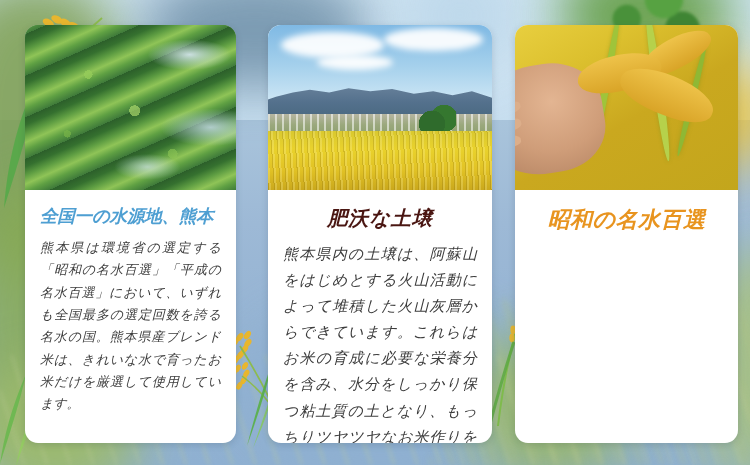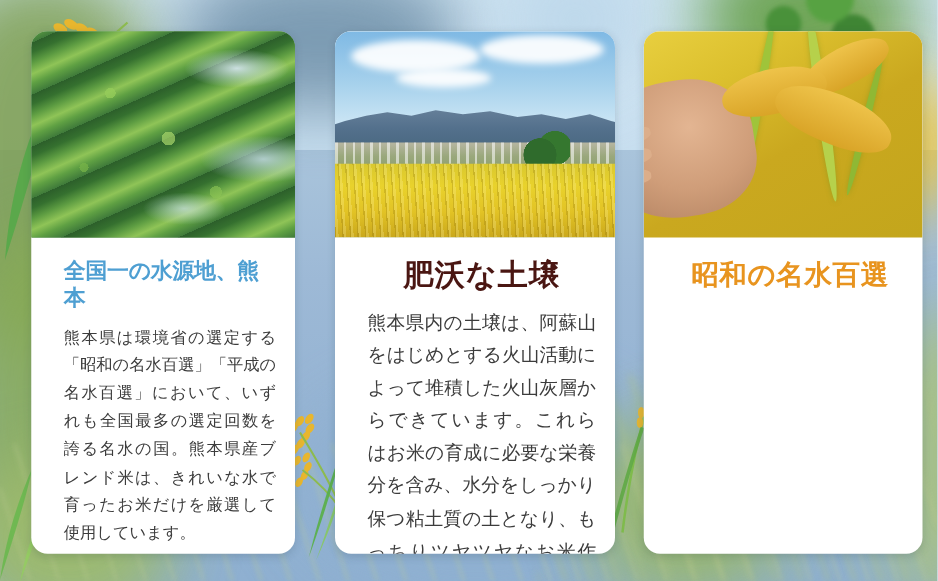--- a/index.html
+++ b/index.html
@@ -154,26 +154,26 @@
     background:radial-gradient(ellipse at 60% 35%,#e3b592 0%,#cf9d79 50%,#ad7d5c 100%);
     border-radius:48% 42% 40% 50%;transform:rotate(-9deg);
   }
   .photo-hand .finger{
     position:absolute;background:#dcae8a;border-radius:40%;
   }
   .photo-hand .f1{left:2%;top:30%;width:34%;height:12%;transform:rotate(-8deg);}
   .photo-hand .f2{left:4%;top:45%;width:30%;height:12%;transform:rotate(-4deg);}
   .photo-hand .f3{left:6%;top:60%;width:26%;height:11%;transform:rotate(2deg);}
 
-  .card-body{padding:16px 15px 0 26px;flex:1 1 auto;}
+  .card-body{padding:16px 15px 0 15px;flex:1 1 auto;font-style:italic;}
   .card-title{
     margin:0 0 9px 0;font-weight:700;line-height:1.25;letter-spacing:-0.2px;
   }
   .card-1 .card-title{font-size:17.5px;color:#4e9fd2;}
-  .card-2 .card-title{font-size:24px;color:#4a1612;text-align:center;letter-spacing:1px;margin-bottom:10px;}
+  .card-2 .card-title{font-size:20px;color:#4a1612;text-align:center;letter-spacing:1px;margin-bottom:10px;}
   .card-3 .card-title{font-size:22px;color:#e8941f;text-align:center;letter-spacing:.5px;margin-bottom:8px;}
   .card-text{
     margin:0;font-size:13px;line-height:1.72;color:#3c3c3c;
     text-align:justify;text-justify:inter-character;
   }
   .card-2 .card-text,.card-3 .card-text{font-size:15px;line-height:1.74;}
 </style>
 </head>
 <body>
 

